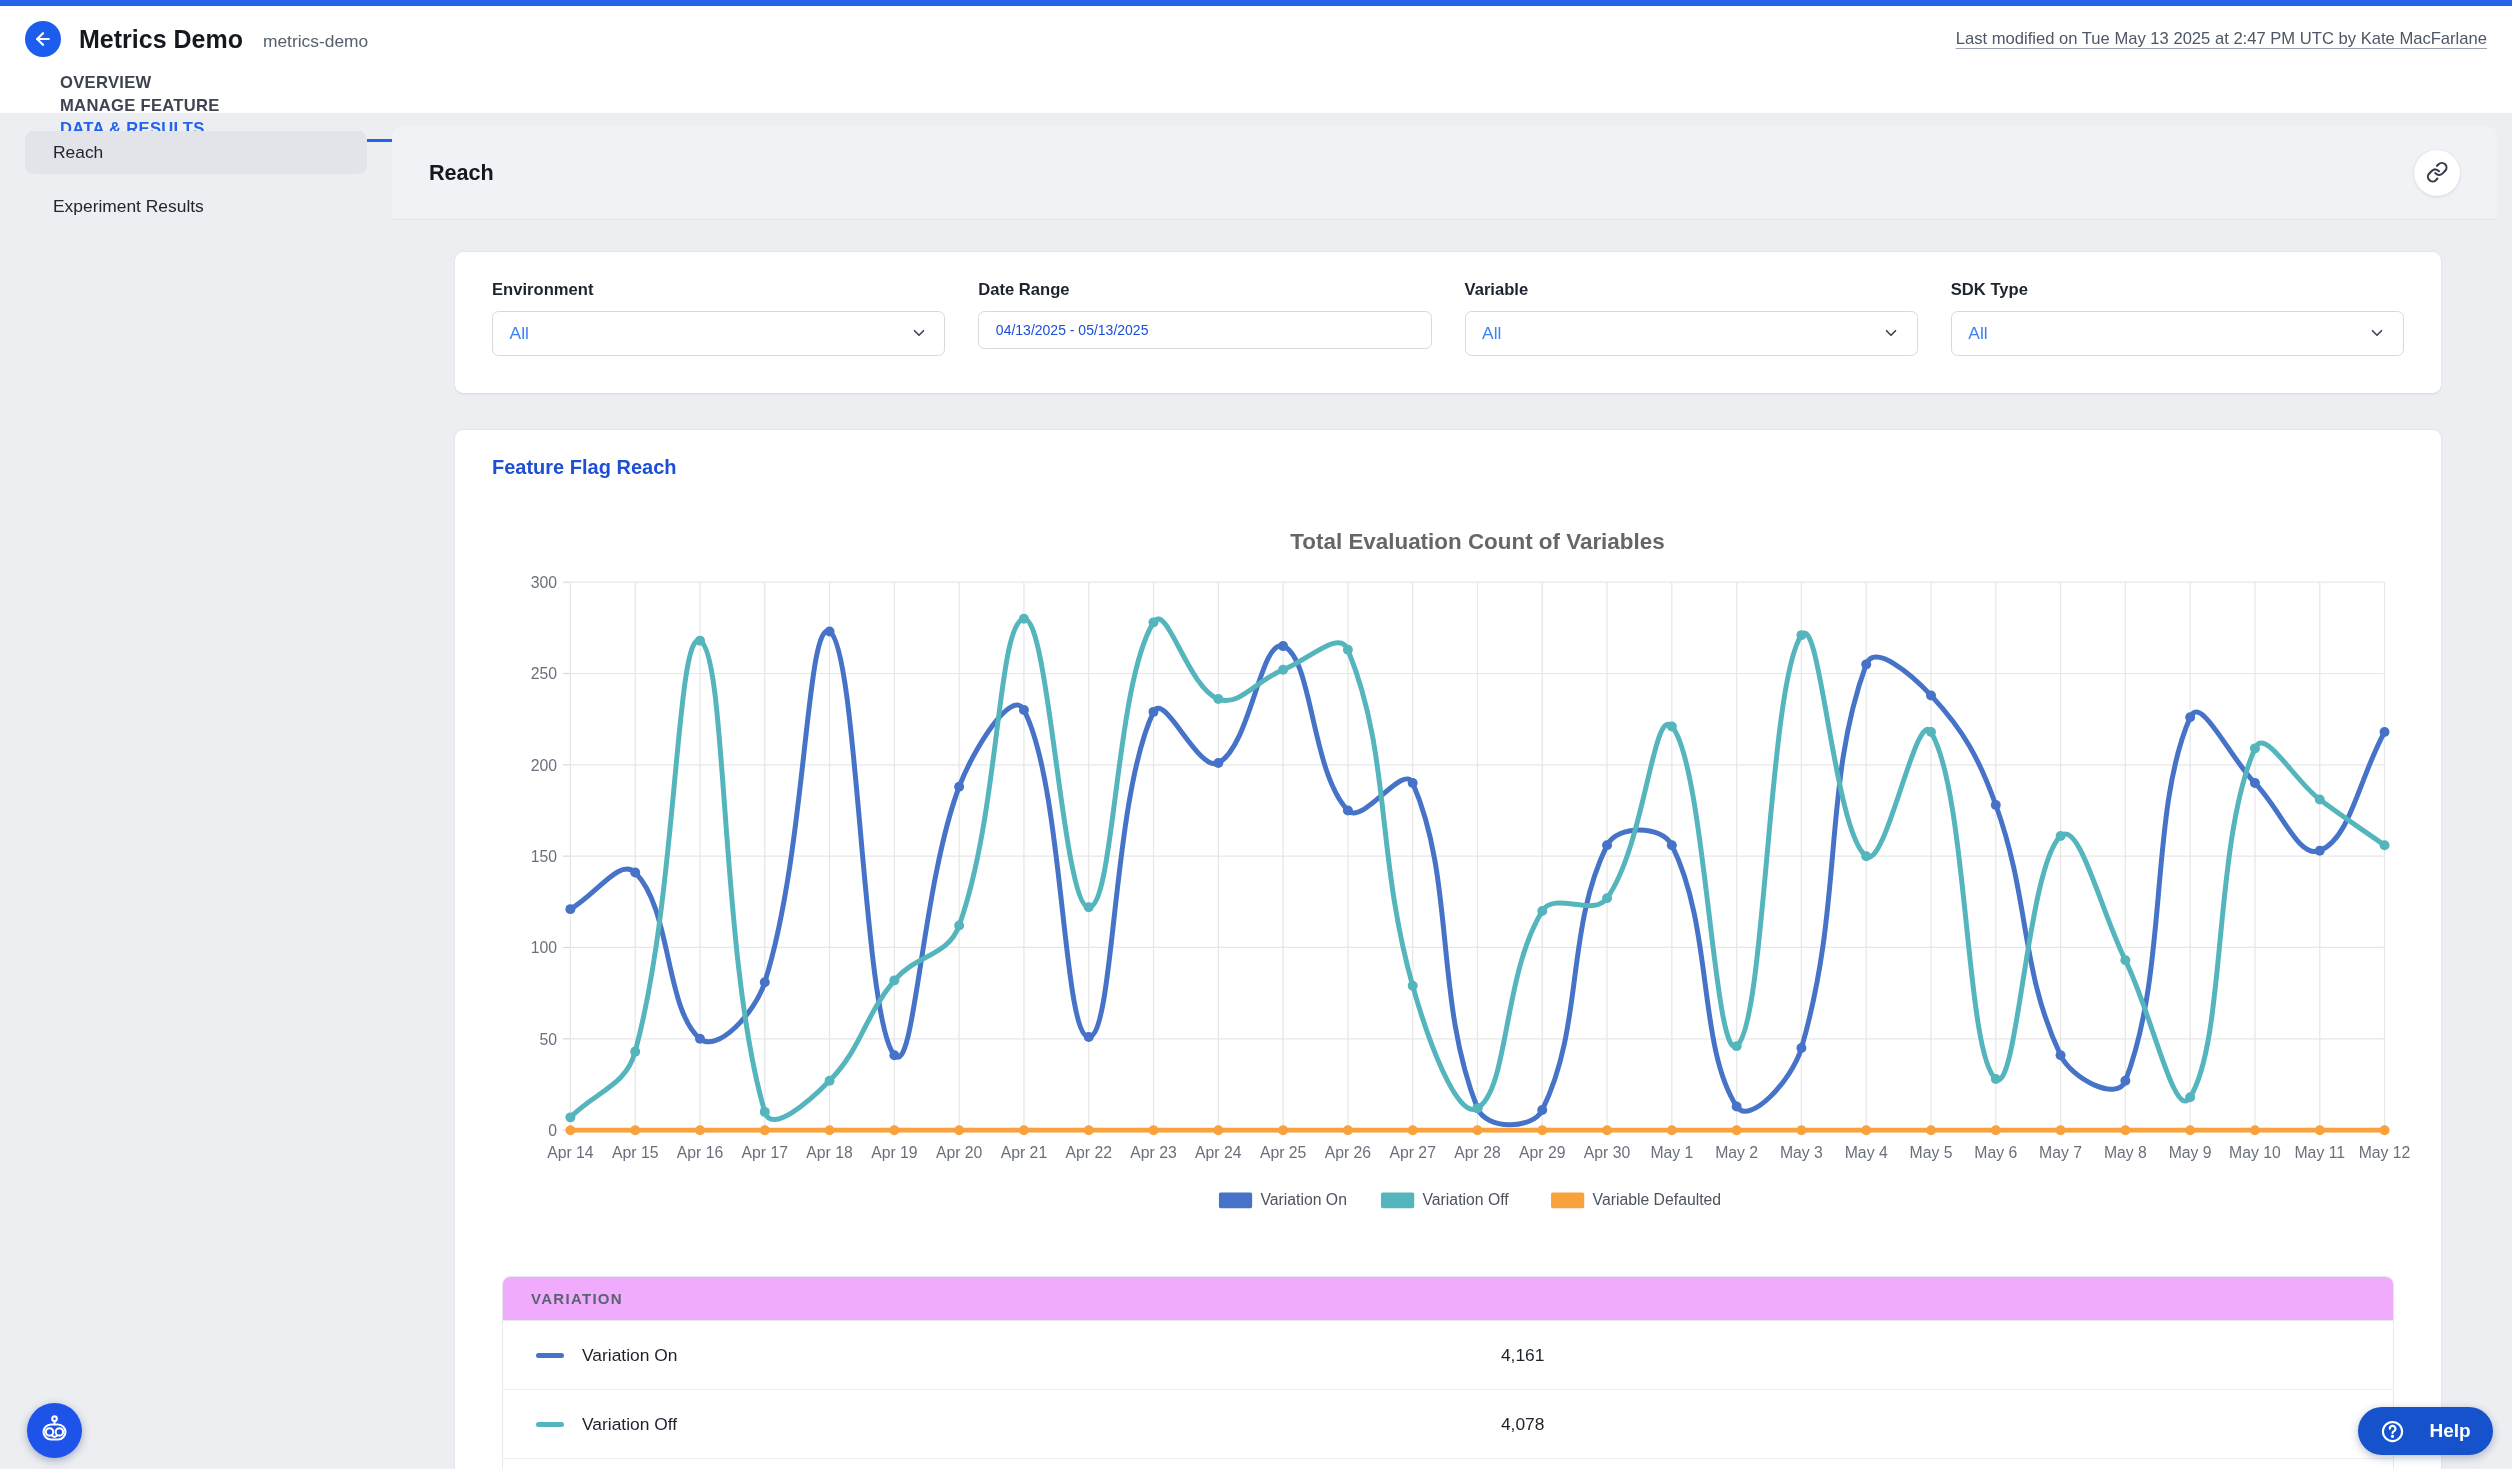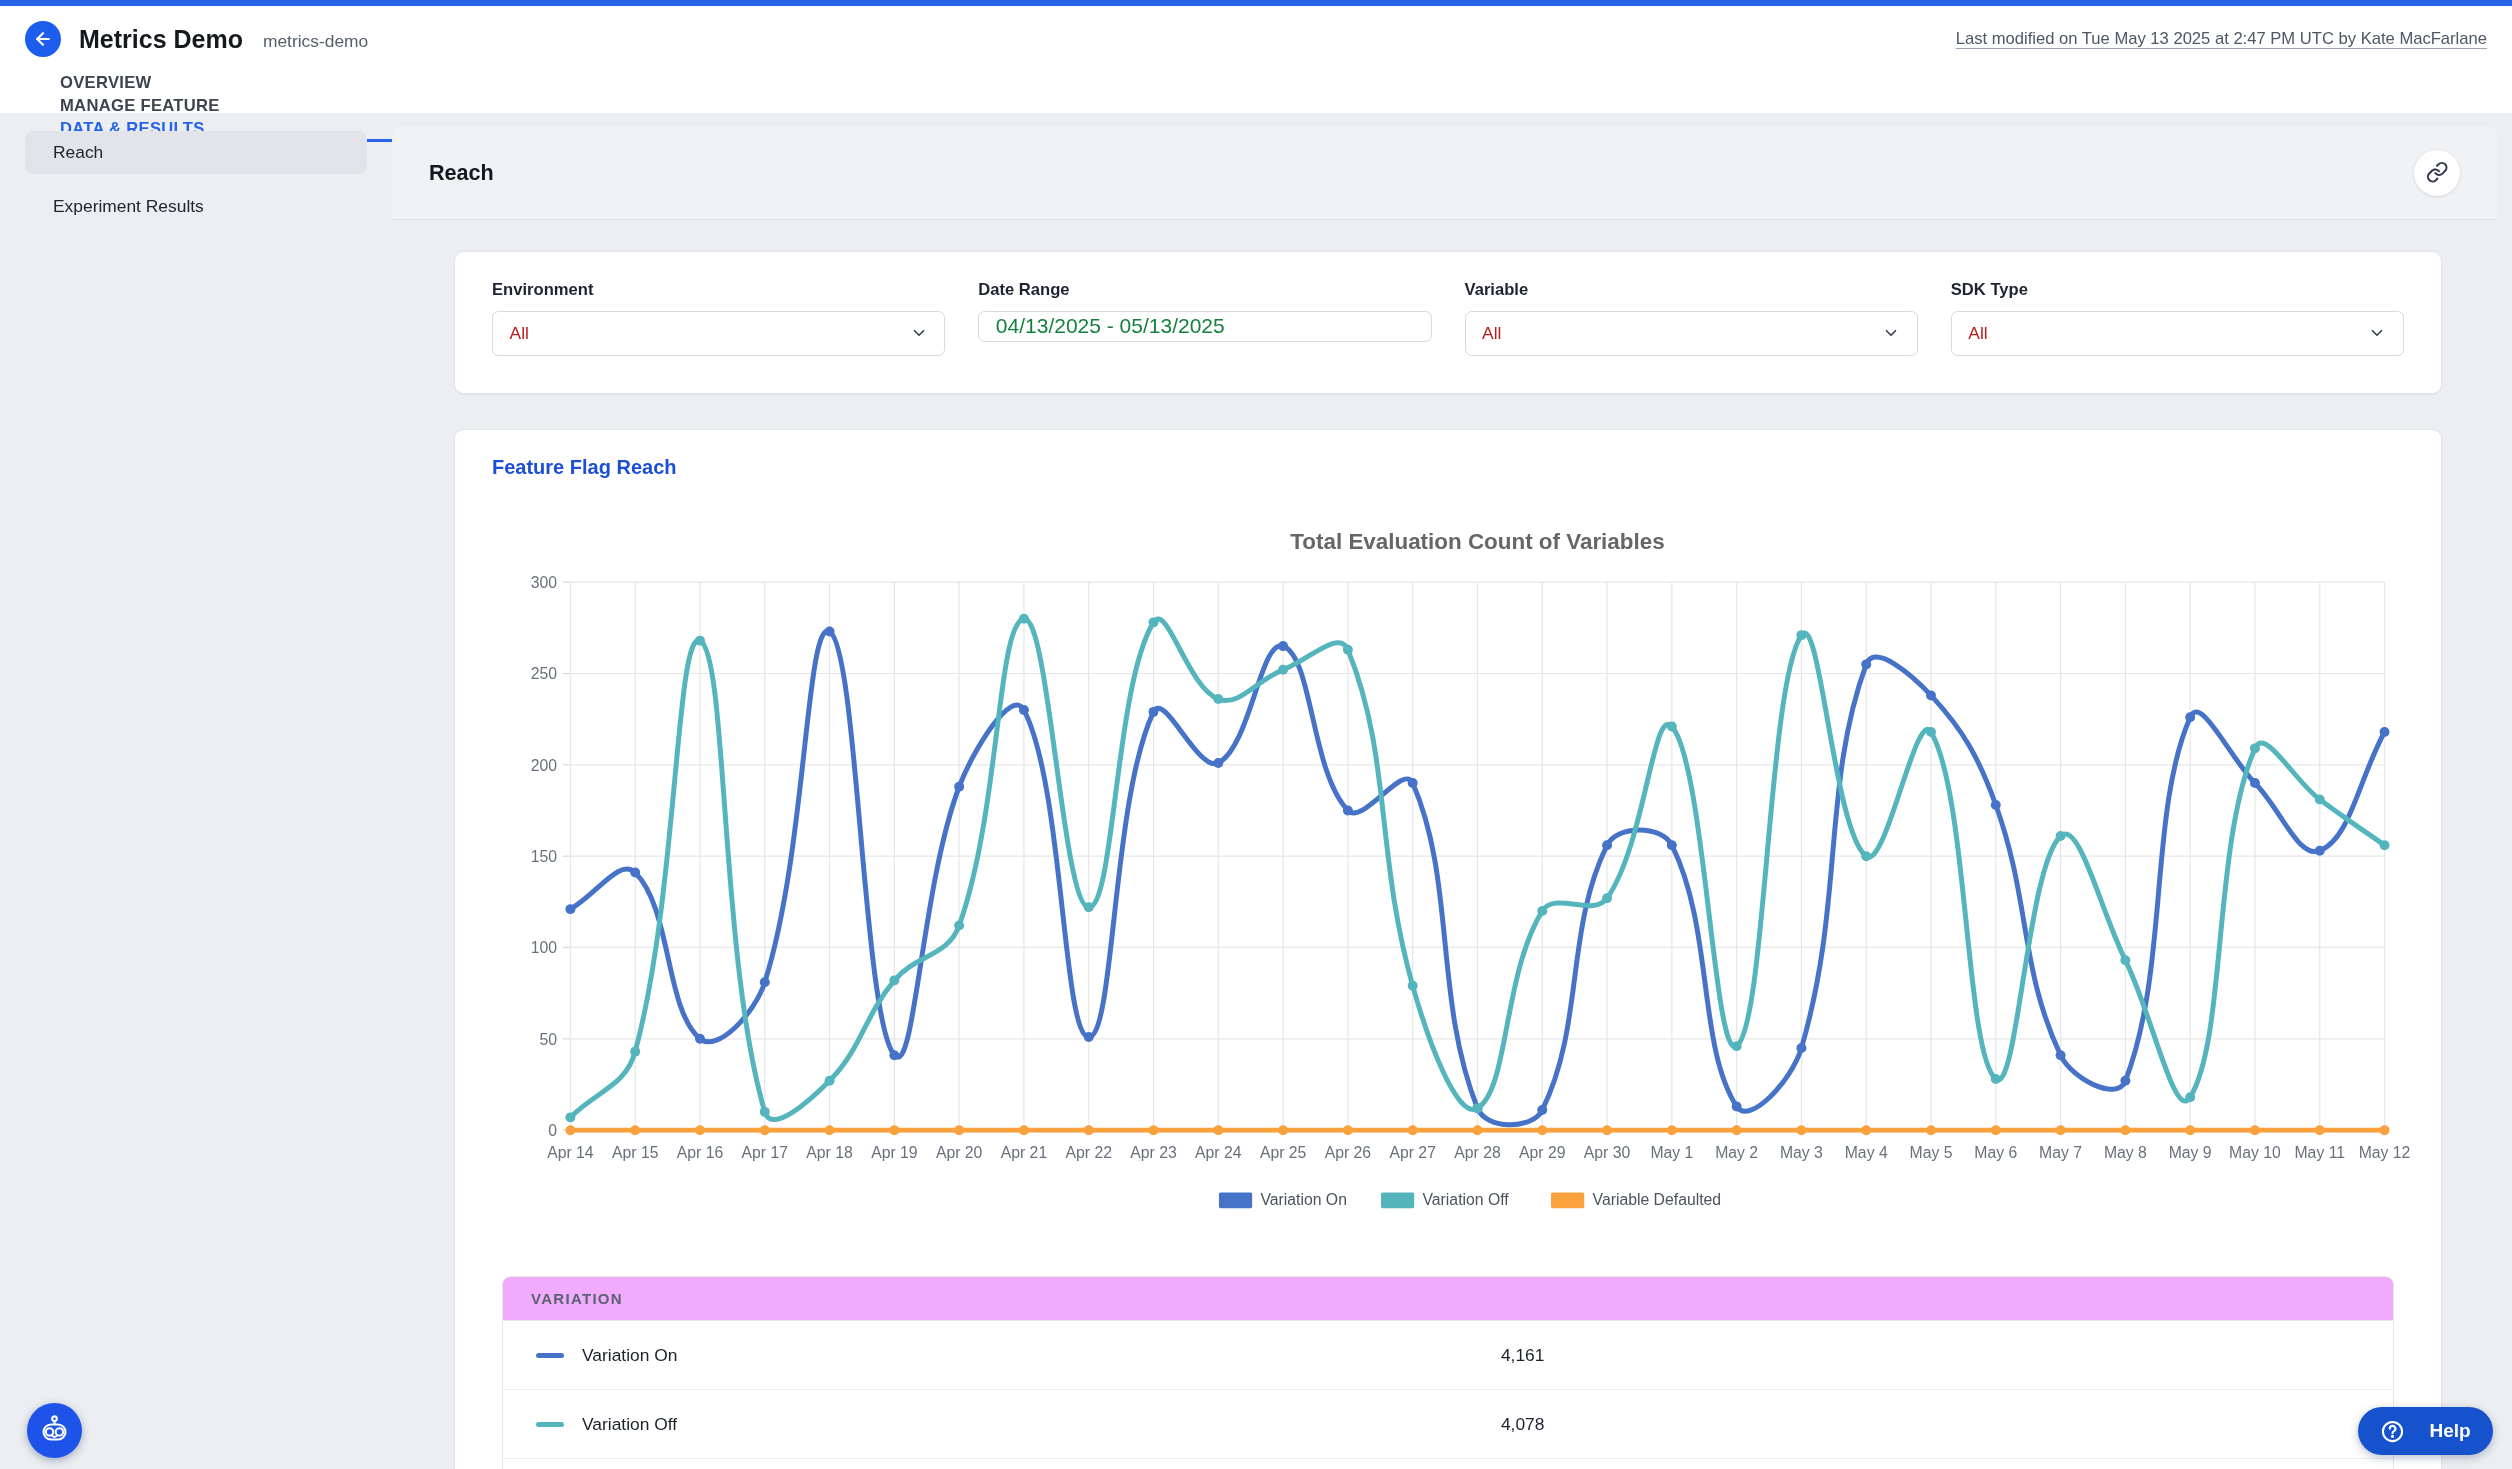--- a/index.html
+++ b/index.html
@@ -36,23 +36,23 @@
   .link-btn{margin-left:auto;width:46px;height:46px;border-radius:50%;background:#ffffff;
     display:flex;align-items:center;justify-content:center;cursor:pointer;
     box-shadow:0 0.8px 3.3px rgba(20,30,50,.14);}
 
   .filter-card{margin:32px 0 0 63px;width:1986px;background:#ffffff;border-radius:8.3px;
     box-shadow:0 0.8px 2.5px rgba(25,35,55,.10);padding:28px 37px 37px 37px;
     display:grid;grid-template-columns:repeat(4,1fr);gap:33px;}
   .f-label{font-size:16.6px;font-weight:700;color:#1d2430;margin-bottom:10.8px;}
   .f-control{height:45px;border:1.2px solid #d6d9df;border-radius:6.6px;background:#fff;
     display:flex;align-items:center;justify-content:space-between;padding:0 16.6px;
-    font-size:17.4px;color:#b91c1c;cursor:pointer;}
-  .f-input{height:31px;width:100%;border:1.2px solid #d6d9df;border-radius:6.6px;background:#fff;
-    padding:0 16.6px;font-size:21px;color:#15803d;font-family:"Liberation Sans",sans-serif;}
+    font-size:17.4px;color:#3b82f6;cursor:pointer;}
+  .f-input{height:38px;width:100%;border:1.2px solid #d6d9df;border-radius:6.6px;background:#fff;
+    padding:0 16.6px;font-size:14px;color:#1d4ed8;font-family:"Liberation Sans",sans-serif;}
 
   .chart-card{margin:37px 0 0 63px;width:1986px;background:#ffffff;border-radius:8.3px;
     box-shadow:0 0.8px 2.5px rgba(25,35,55,.10);padding:26.6px 0 50px 0;}
   .chart-card-title{margin-left:37px;font-size:20px;font-weight:700;color:#1d4ed8;}
   .chart-wrap{margin-top:10px;}
 
   
   .rtable{margin:53px 47px 0 47px;border:1.2px solid #e6e8ec;border-radius:8.3px;overflow:hidden;}
   .t-head{height:44px;background:#f0abfc;display:flex;align-items:center;
     border-bottom:1.2px solid #e6e8ec;}

